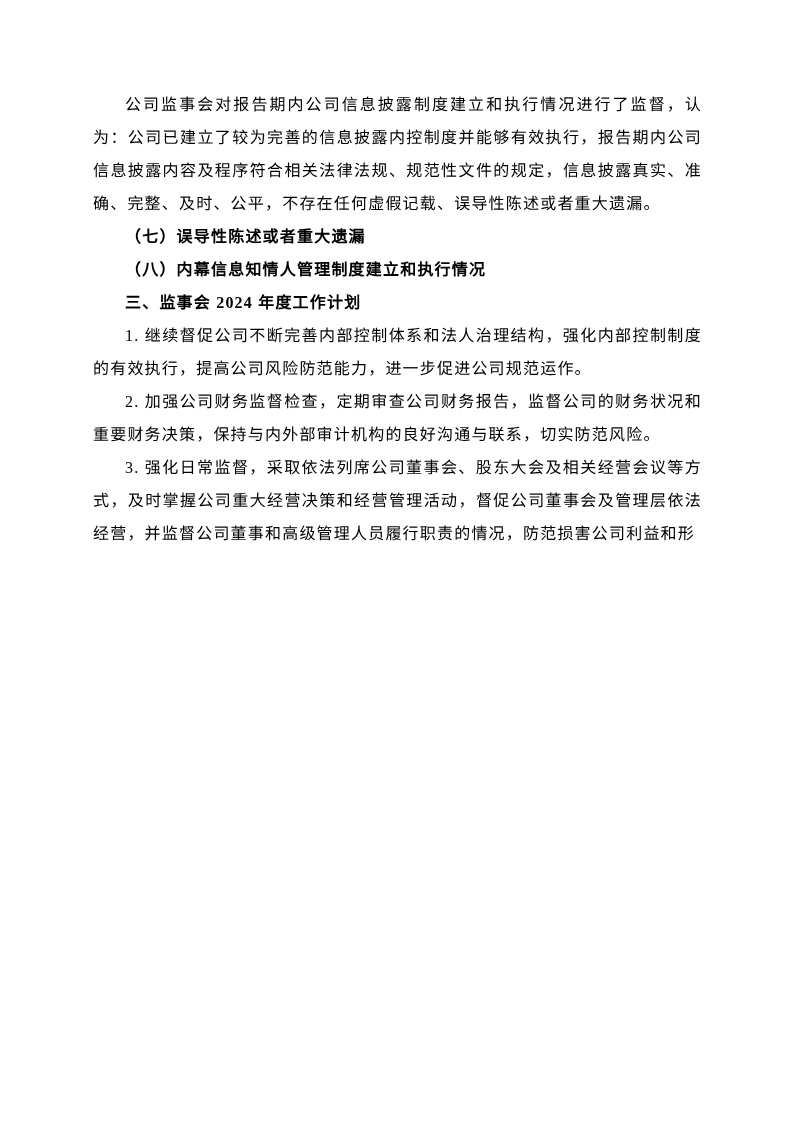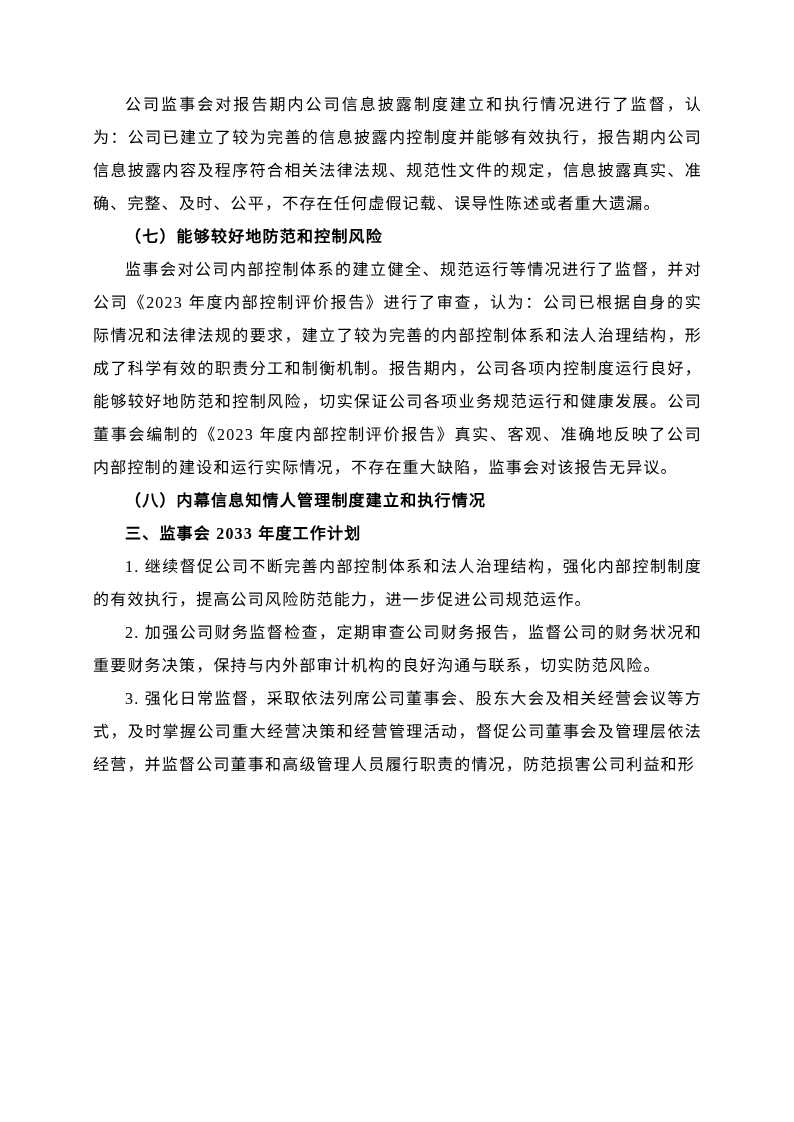--- a/index.html
+++ b/index.html
@@ -31,21 +31,20 @@
   .doc-body p.heading {
     font-weight: bold;
   }
 </style>
 </head>
 <body>
 
 <div class="page">
   <div class="doc-body">
     <p>公司监事会对报告期内公司信息披露制度建立和执行情况进行了监督，认为：公司已建立了较为完善的信息披露内控制度并能够有效执行，报告期内公司信息披露内容及程序符合相关法律法规、规范性文件的规定，信息披露真实、准确、完整、及时、公平，不存在任何虚假记载、误导性陈述或者重大遗漏。</p>
-    <p class="heading">（七）能够较好地防范和控制风险</p>
-    <p>监事会对公司内部控制体系的建立健全、规范运行等情况进行了监督，并对公司《2023 年度内部控制评价报告》进行了审查，认为：公司已根据自身的实际情况和法律法规的要求，建立了较为完善的内部控制体系和法人治理结构，形成了科学有效的职责分工和制衡机制。报告期内，公司各项内控制度运行良好，能够较好地防范和控制风险，切实保证公司各项业务规范运行和健康发展。公司董事会编制的《2023 年度内部控制评价报告》真实、客观、准确地反映了公司内部控制的建设和运行实际情况，不存在重大缺陷，监事会对该报告无异议。</p>
+    <p class="heading">（七）误导性陈述或者重大遗漏</p>
     <p class="heading">（八）内幕信息知情人管理制度建立和执行情况</p>
-    <p class="heading">三、监事会 2033 年度工作计划</p>
+    <p class="heading">三、监事会 2024 年度工作计划</p>
     <p>1. 继续督促公司不断完善内部控制体系和法人治理结构，强化内部控制制度的有效执行，提高公司风险防范能力，进一步促进公司规范运作。</p>
     <p>2. 加强公司财务监督检查，定期审查公司财务报告，监督公司的财务状况和重要财务决策，保持与内外部审计机构的良好沟通与联系，切实防范风险。</p>
     <p>3. 强化日常监督，采取依法列席公司董事会、股东大会及相关经营会议等方式，及时掌握公司重大经营决策和经营管理活动，督促公司董事会及管理层依法经营，并监督公司董事和高级管理人员履行职责的情况，防范损害公司利益和形</p>
   </div>
 </div>
 
 </body></html>

